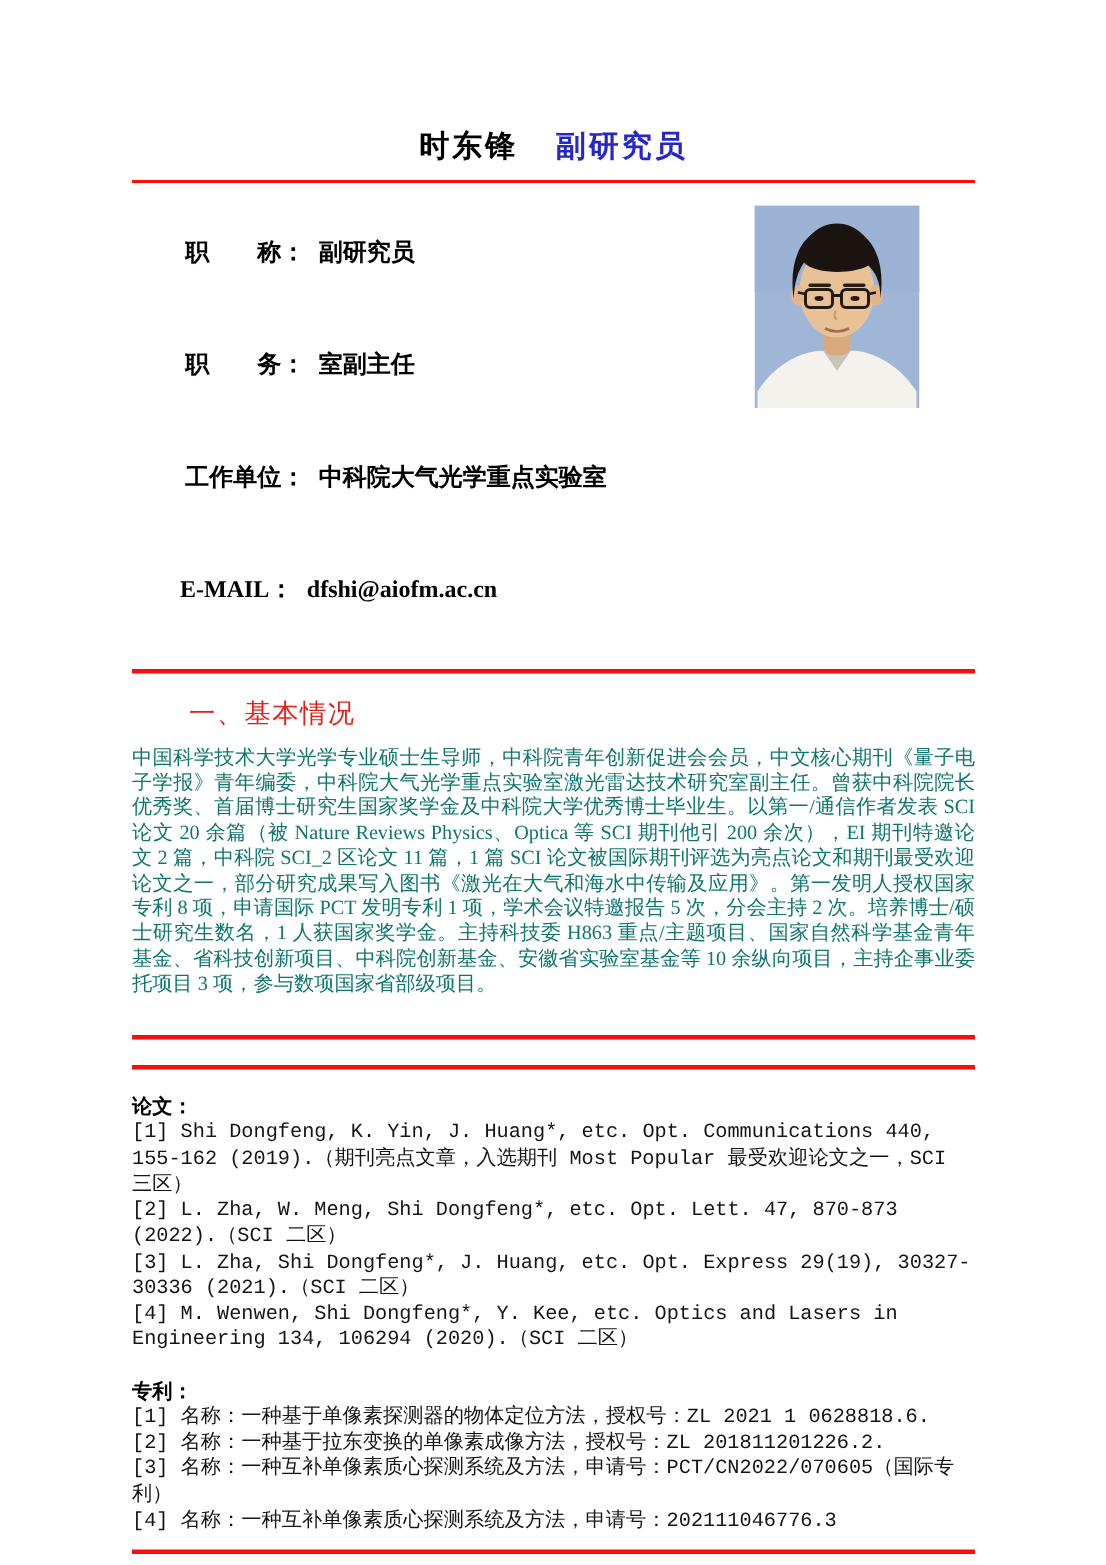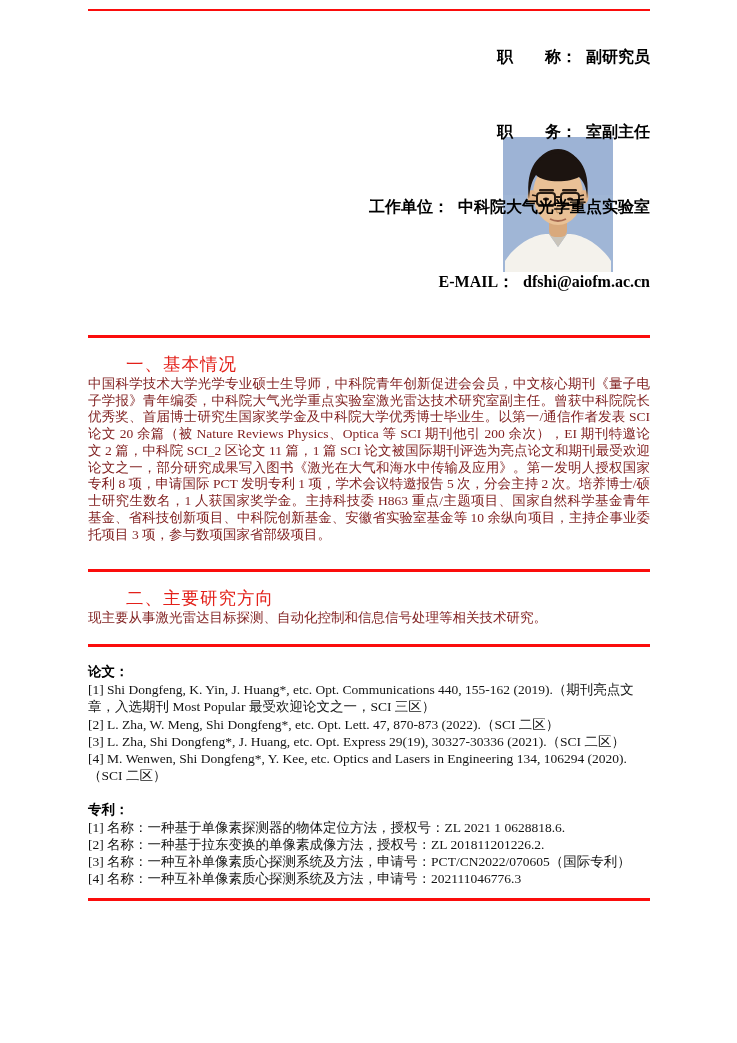--- a/index.html
+++ b/index.html
@@ -34,21 +34,20 @@
   }
   .info { margin-top:2px; }
   .info-row {
     margin-top:18px;
     margin-bottom:18px;
     font-size:16px;
     font-weight:bold;
     font-family:"Liberation Sans","DejaVu Sans",sans-serif;
     color:#000;
     white-space:pre;
-    text-align:right;
   }
   .info-row.serif { font-family:Liberation Serif, serif; }
   .info-row .value { margin-left:9px; }
   .photo-frame {
     position:absolute;
     left:503px; top:137px;
     width:110px; height:135px;
   }
   .divider { height:3px; background:#fb0d0c; }
   .d2 { margin-top:24px; }
@@ -58,37 +57,38 @@
   .section-heading {
     margin-top:14px;
     padding-left:38px;
     font-family:"Liberation Sans","DejaVu Sans",sans-serif;
     font-weight:normal;
     font-size:17.5px;
     color:#e3211a;
     letter-spacing:1px;
   }
   .body-text {
-    margin-top:0;
+    margin-top:10px;
     font-size:13.5px;
     line-height:1.24;
     text-align:justify;
-    color:#7f1d1d;
+    color:#0f766e;
   }
   .pub-label {
     margin-top:16px;
     font-size:13.5px;
     font-weight:bold;
     color:#000;
   }
   .pub-item {
     font-size:13.5px;
     line-height:1.28;
     text-align:left;
     color:#141414;
+    font-family:Liberation Mono, monospace;
   }
 </style>
 </head>
 <body>
 
 <div class="page">
 
   <div class="photo-frame">
     <svg width="110" height="135" viewBox="0 0 110 135" xmlns="http://www.w3.org/2000/svg">
       <rect x="0" y="0" width="110" height="135" fill="#a0b6d6"></rect>
@@ -119,20 +119,24 @@
       <ellipse cx="43" cy="62" rx="3" ry="1.6" fill="#23160f"></ellipse>
       <ellipse cx="67" cy="62" rx="3" ry="1.6" fill="#23160f"></ellipse>
 
       <path d="M54,70 C53,73 53,75 55,76" fill="none" stroke="#c79b6e" stroke-width="1.4"></path>
       <path d="M47,82 C52,84.5 58,84.5 63,82" fill="none" stroke="#a66a51" stroke-width="1.8"></path>
     </svg>
   </div>
 
   <div class="content">
 
+    <div class="doc-title">
+      <span class="name">时东锋</span>
+      <span class="role">副研究员</span>
+    </div>
     <div class="rule"></div>
 
     <div class="info">
       <div class="info-row">
         <span class="label">职　　称：</span><span class="value">副研究员</span>
       </div>
       <div class="info-row">
         <span class="label">职　　务：</span><span class="value">室副主任</span>
       </div>
       <div class="info-row">
@@ -143,24 +147,20 @@
       </div>
     </div>
 
     <div class="divider d2"></div>
     <section>
       <div class="section-heading">一、基本情况</div>
       <div class="body-text">中国科学技术大学光学专业硕士生导师，中科院青年创新促进会会员，中文核心期刊《量子电子学报》青年编委，中科院大气光学重点实验室激光雷达技术研究室副主任。曾获中科院院长优秀奖、首届博士研究生国家奖学金及中科院大学优秀博士毕业生。以第一/通信作者发表 SCI 论文 20 余篇（被 Nature Reviews Physics、Optica 等 SCI 期刊他引 200 余次），EI 期刊特邀论文 2 篇，中科院 SCI_2 区论文 11 篇，1 篇 SCI 论文被国际期刊评选为亮点论文和期刊最受欢迎论文之一，部分研究成果写入图书《激光在大气和海水中传输及应用》。第一发明人授权国家专利 8 项，申请国际 PCT 发明专利 1 项，学术会议特邀报告 5 次，分会主持 2 次。培养博士/硕士研究生数名，1 人获国家奖学金。主持科技委 H863 重点/主题项目、国家自然科学基金青年基金、省科技创新项目、中科院创新基金、安徽省实验室基金等 10 余纵向项目，主持企事业委托项目 3 项，参与数项国家省部级项目。</div>
     </section>
 
     <div class="divider d3"></div>
-    <section>
-      <div class="section-heading">二、主要研究方向</div>
-      <div class="body-text">现主要从事激光雷达目标探测、自动化控制和信息信号处理等相关技术研究。</div>
-    </section>
 
     <div class="divider d4"></div>
     <section>
       <div class="pub-label">论文：</div>
       <div class="pub-item">[1] Shi Dongfeng, K. Yin, J. Huang*, etc. Opt. Communications 440, 155-162 (2019).（期刊亮点文章，入选期刊 Most Popular 最受欢迎论文之一，SCI 三区）</div>
       <div class="pub-item">[2] L. Zha, W. Meng, Shi Dongfeng*, etc. Opt. Lett. 47, 870-873 (2022).（SCI 二区）</div>
       <div class="pub-item">[3] L. Zha, Shi Dongfeng*, J. Huang, etc. Opt. Express 29(19), 30327-30336 (2021).（SCI 二区）</div>
       <div class="pub-item">[4] M. Wenwen, Shi Dongfeng*, Y. Kee, etc. Optics and Lasers in Engineering 134, 106294 (2020).（SCI 二区）</div>
       <div class="pub-label">专利：</div>
       <div class="pub-item">[1] 名称：一种基于单像素探测器的物体定位方法，授权号：ZL 2021 1 0628818.6.</div>

